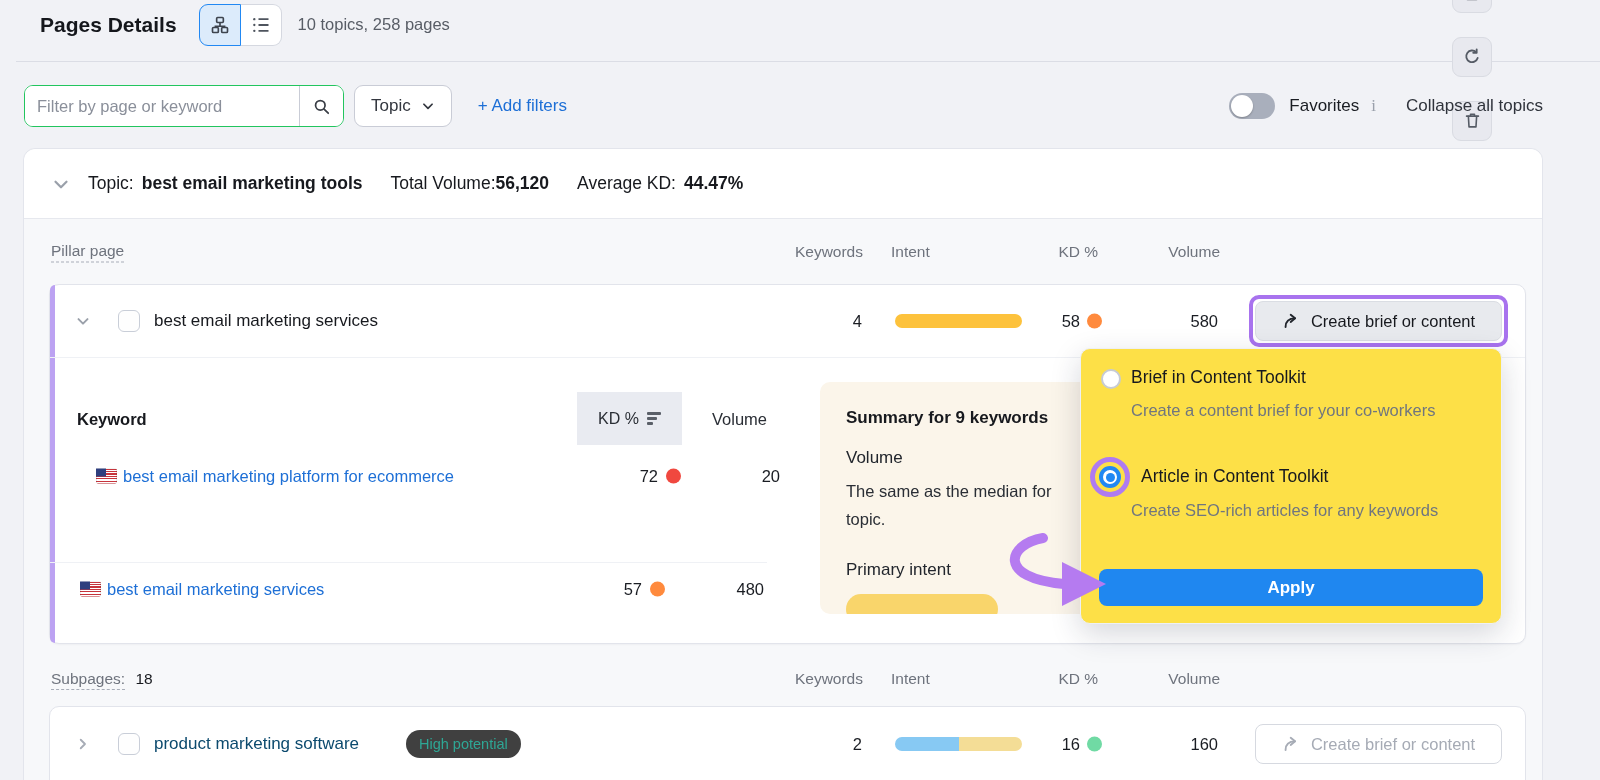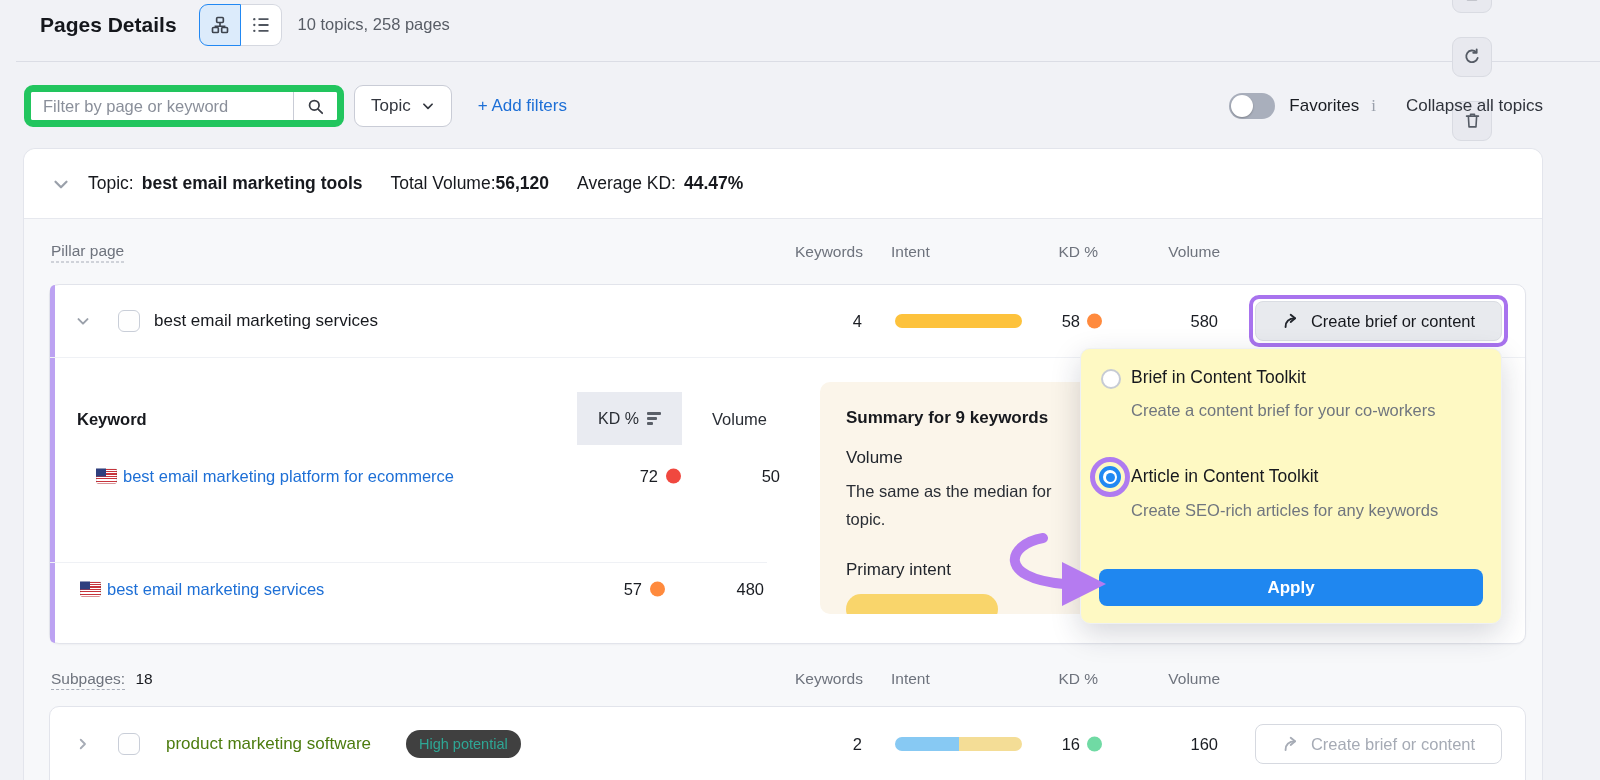--- a/index.html
+++ b/index.html
@@ -20,21 +20,21 @@
   .seg-btn.active{background:#DCEBFB;border:1.5px solid #2188F3;color:#3E444E;}
   .topics-count{margin-left:16px;font-size:16.5px;color:#585D66;}
   .hdr-right{margin-left:auto;display:flex;align-items:center;gap:24px;flex-direction:column;}
   .send-btn{height:40px;display:flex;align-items:center;gap:10px;padding:0 18px;border-radius:9px;
             color:#FFFFFF;font-size:17px;font-weight:700;border:none;cursor:pointer;}
   .icon-btn{width:38px;height:38px;border-radius:9px;background:#E8E9EF;border:1px solid #D9DBE2;
             display:flex;align-items:center;justify-content:center;color:#555B65;cursor:pointer;}
 
   
   .filterbar{position:absolute;left:24px;top:85px;width:1519px;height:42px;display:flex;align-items:center;}
-  .search-group{display:flex;width:320px;height:42px;background:#FFFFFF;border:7px solid #22c55e;
+  .search-group{display:flex;width:320px;height:42px;background:#FFFFFF;border:1px solid #22c55e;
                 border-radius:9px;box-sizing:border-box;overflow:hidden;}
   .search-group input{flex:1;border:none;outline:none;padding:0 12px;font-size:16.5px;
                       font-family:"Liberation Sans",sans-serif;color:#2A2E35;}
   .search-group input::placeholder{color:#8A8F9A;}
   .search-btn{width:44px;border:none;border-left:1px solid #C9CCD6;background:#FFFFFF;display:flex;
               align-items:center;justify-content:center;color:#3A3E46;cursor:pointer;}
   .topic-chip{margin-left:10px;height:42px;box-sizing:border-box;display:flex;align-items:center;gap:10px;
               padding:0 16px;background:#FFFFFF;border:1px solid #C9CCD6;border-radius:9px;
               font-size:17px;color:#33373F;cursor:pointer;}
   .add-filters{margin-left:26px;font-size:17px;color:#1D6FD6;cursor:pointer;text-align:right;}
@@ -99,21 +99,21 @@
   .summary .s-h{position:absolute;left:26px;font-size:17px;color:#22262D;font-weight:500;}
   .summary .s-t{position:absolute;left:26px;font-size:16.5px;color:#2A2E35;}
   .intent-pill{position:absolute;left:26px;top:212px;width:152px;height:30px;border-radius:15px;background:#F9D56B;}
 
   
   .subpage-card{position:absolute;left:25px;top:557px;width:1477px;height:92px;background:#FFFFFF;
                 border:1px solid #E2E4EB;border-radius:10px;box-sizing:border-box;}
   .badge{display:inline-block;padding:6px 13px;border-radius:15px;font-size:14.5px;}
 
   
-  .dropdown{position:absolute;left:1080px;top:348px;width:420px;height:274px;background:#fef9c3;
+  .dropdown{position:absolute;left:1080px;top:348px;width:420px;height:274px;background:#fde047;
             border:1px solid #EEF0F4;border-radius:10px;box-shadow:0 10px 30px rgba(30,35,60,.18);z-index:20;}
   .radio{width:20px;height:20px;border-radius:50%;background:#FFF;border:2px solid #C6CBD4;box-sizing:border-box;}
   .radio-on{width:22px;height:22px;border-radius:50%;border:4.5px solid #2188F3;background:#FFF;
             box-sizing:border-box;display:flex;align-items:center;justify-content:center;}
   .radio-on i{width:9px;height:9px;border-radius:50%;background:#2188F3;display:block;}
   .radio-ring{position:absolute;left:9px;top:108px;width:40px;height:40px;border-radius:50%;
               border:5px solid #AF7BF0;box-sizing:border-box;display:flex;align-items:center;justify-content:center;}
   .opt-label{position:absolute;left:50px;font-size:17.5px;color:#17191E;}
   .opt-desc{position:absolute;left:50px;width:330px;font-size:16.5px;line-height:27px;color:#70767F;}
   .apply-btn{position:absolute;left:18px;top:220px;width:384px;height:37px;border:none;border-radius:8px;
@@ -285,21 +285,21 @@
           </span>
         </div>
         <span class="abs vc colhead" style="right:0;font-size:16.5px;color:#2A2E35;">Volume</span>
       </div>
 
       <div class="kw-row" style="top:160px;height:62px;margin-left:16px;">
         <span class="abs vc us-flag" style="left:30px;"></span>
         <span class="abs vc kw-link" style="left:57px;">best email marketing platform for ecommerce</span>
         <span class="abs vc num" style="right:125px;">72</span>
         <span class="abs vc kd-dot" style="left: 600px; background: rgb(240, 72, 63);"></span>
-        <span class="abs vc num" style="right:3px;">50</span>
+        <span class="abs vc num" style="right:3px;">20</span>
       </div>
       <div class="kw-row bline" style="top:277px;height:52px;">
         <span class="abs vc us-flag" style="left:30px;"></span>
         <span class="abs vc kw-link" style="left:57px;">best email marketing services</span>
         <span class="abs vc num" style="right:125px;">57</span>
         <span class="abs vc kd-dot" style="left: 600px; background: rgb(255, 138, 61);"></span>
         <span class="abs vc num" style="right:3px;">480</span>
       </div>
 
 
@@ -324,21 +324,21 @@
       <span class="abs vc colhead" style="right:324px;">Volume</span>
     </div>
 
     <div class="subpage-card">
       <span class="abs" style="left:24px;top:37px;transform:translateY(-50%);">
         <svg width="17" height="17" viewBox="0 0 24 24" fill="none" stroke="#A7ACB6" stroke-width="2.6" stroke-linecap="round" stroke-linejoin="round">
           <path d="M9.5 6l6 6-6 6"></path>
         </svg>
       </span>
       <span class="abs checkbox" style="left:68px;top:37px;transform:translateY(-50%);"></span>
-      <span class="abs row-title" style="left:116px;top:37px;transform:translateY(-50%);color:#4d7c0f;">product marketing software</span>
+      <span class="abs row-title" style="left:104px;top:37px;transform:translateY(-50%);color:#0c4a6e;">product marketing software</span>
       <span class="abs badge" style="left: 356px; top: 37px; transform: translateY(-50%); background: #404040; color: rgb(46, 167, 149);">High potential</span>
       <span class="abs num" style="right:663px;top:37px;transform:translateY(-50%);">2</span>
       <span class="abs intent-bar" style="left:845px;top:37px;transform:translateY(-50%);">
         <span style="background: rgb(135, 201, 243); width: 50%;"></span>
         <span style="background: rgb(244, 221, 150); width: 50%;"></span>
       </span>
       <span class="abs num" style="right:445px;top:37px;transform:translateY(-50%);">16</span>
       <span class="abs kd-dot" style="left: 1037px; top: 37px; transform: translateY(-50%); background: rgb(112, 218, 164);"></span>
       <span class="abs num" style="right:307px;top:37px;transform:translateY(-50%);">160</span>
       <button class="cbc-btn disabled abs" style="left:1205px;top:17px;">
@@ -358,21 +358,21 @@
       <span class="radio abs" style="left:20px;top:20px;"></span>
       <span class="opt-label" style="top:18px;">Brief in Content Toolkit</span>
       <span class="opt-desc" style="top:48px;">Create a content brief for your co-workers</span>
     </div>
     <div>
       <span class="radio-ring">
         <span class="radio-on">
             <i></i>
           </span>
       </span>
-      <span class="opt-label" style="top:117px;">Article in Content Toolkit</span>
+      <span class="opt-label" style="top:117px;padding-left:10px;">Article in Content Toolkit</span>
       <span class="opt-desc" style="top:148px;">Create SEO-rich articles for any keywords</span>
     </div>
     <button class="apply-btn" style="background: rgb(31, 135, 240);">Apply</button>
   </div>
 
   <svg class="abs" style="left:988px;top:526px;z-index:30;" width="140" height="86" viewBox="0 0 140 86">
     <path d="M55 12 C 20 18, 8 52, 76 58" fill="none" stroke="#B57BF0" stroke-width="10" stroke-linecap="round"></path>
     <polygon points="74,36 74,80 118,58" fill="#B57BF0"></polygon>
   </svg>
 

